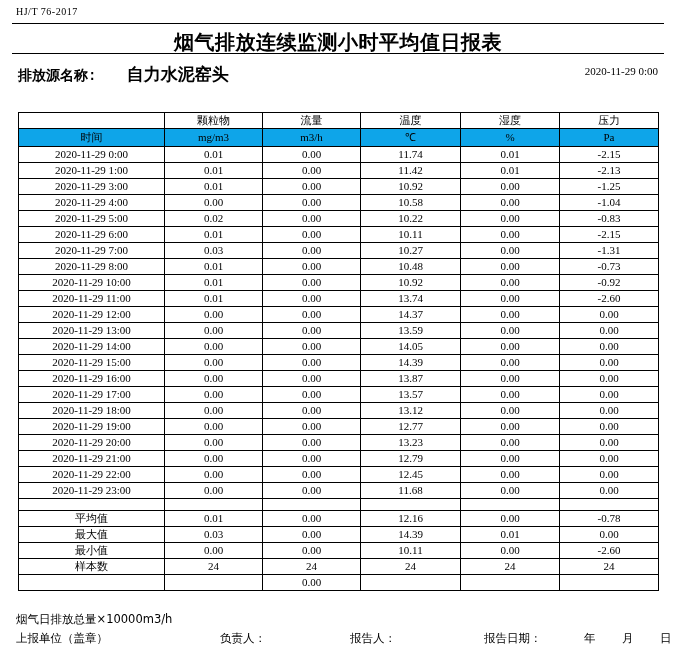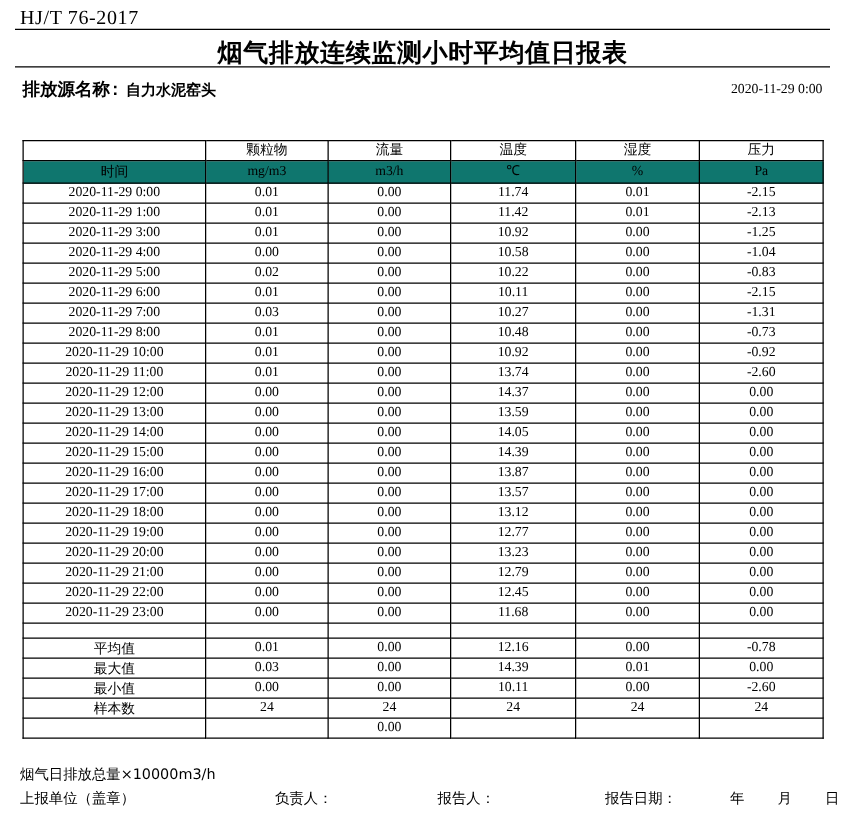--- a/index.html
+++ b/index.html
@@ -18,21 +18,21 @@
   .page {
     position: relative;
     width: 676px;
     height: 658px;
     box-sizing: border-box;
   }
   .std-code {
     position: absolute;
     top: 6px;
     left: 16px;
-    font-size: 16px;
+    font-size: 10px;
     font-family: "Liberation Serif", serif;
     letter-spacing: 0.5px;
   }
   .hr-top {
     position: absolute;
     top: 23px;
     left: 12px;
     width: 652px;
     border-top: 1px solid #000;
   }
@@ -60,23 +60,24 @@
     left: 18px;
     width: 640px;
     height: 20px;
   }
   .source-label {
     font-size: 14px;
     font-weight: bold;
     font-family: Liberation Mono, monospace;
   }
   .source-value {
-    font-size: 12px;
+    font-size: 17px;
     font-weight: bold;
     font-family: Liberation Mono, monospace;
+    margin-left: 26px;
   }
   .report-date {
     position: absolute;
     top: 65px;
     right: 18px;
     font-size: 11px;
     font-family: "Liberation Serif", serif;
   }
   table.data {
     position: absolute;
@@ -99,21 +100,21 @@
   td.head-param {
     height: 29px;
     line-height: 29px;
     font-size: 12.5px;
     font-family: Liberation Sans, sans-serif;
   }
   td.head-blank {
     height: 29px;
   }
   tr.unit-row td {
-    background: #0f766e;
+    background: #0ea5e9;
     height: 17px;
     line-height: 17px;
   }
   td.unit-time {
     font-size: 12.5px;
     font-family: "DejaVu Sans", sans-serif;
   }
   td.unit-cell {
     font-size: 10.5px;
     font-family: "Liberation Serif", serif;

